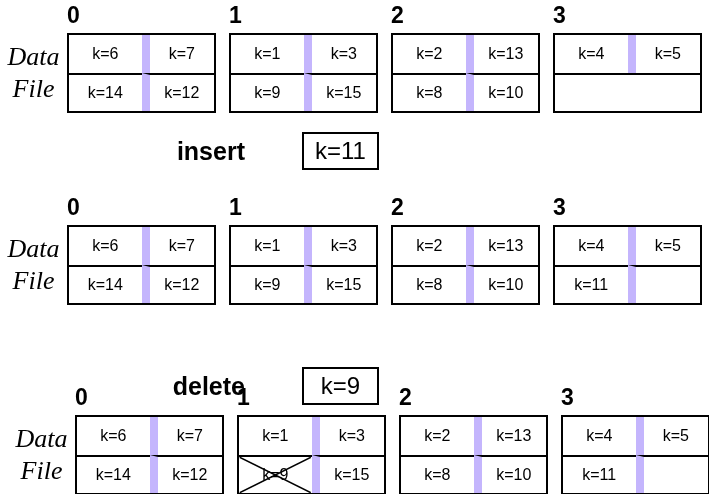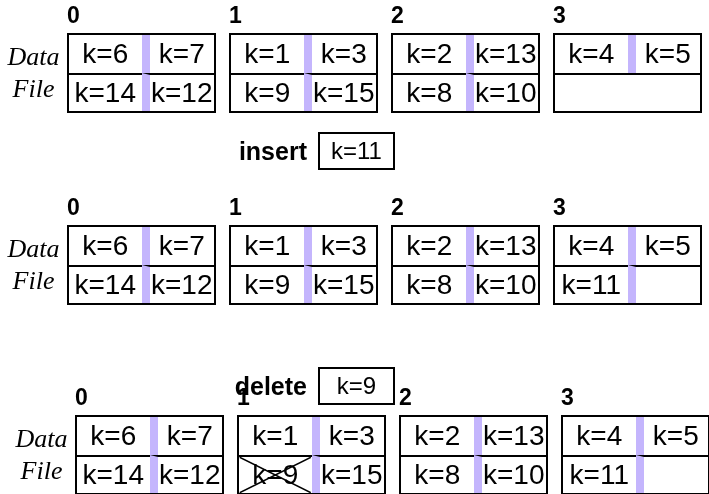--- a/index.html
+++ b/index.html
@@ -46,36 +46,37 @@
     display: grid;
     grid-template-columns: 1fr 1fr;
     grid-template-rows: 1fr 1fr;
     background: #ffffff;
   }
   .cell {
     position: relative;
     display: flex;
     align-items: center;
     justify-content: center;
-    font-size: 28px;
+    font-size: 16px;
     overflow: hidden;
   }
   .cell.c1 { border-left: 8px solid #c4b5fd; }
   .cell.r1 { border-top: 2px solid #000000; }
   .cell.span2 { grid-column: 1 / 3; }
   .xmark { position: absolute; left: 0; top: 0; width: 100%; height: 100%; }
   .xmark-label { position: relative; }
   .op-row {
     position: absolute;
-    left: 16px;
+    left: 0;
     width: 379px;
     height: 38px;
     display: flex;
     justify-content: flex-end;
     align-items: center;
+    gap: 46px;
   }
   .op1 { top: 132px; }
   .op2 { top: 322px; margin-top: 45px; }
   .op-label { font-weight: bold; font-size: 25px; margin-right: 11px; }
   .op-box {
     box-sizing: border-box;
     width: 77px;
     height: 38px;
     border: 2px solid #000000;
     display: flex;

